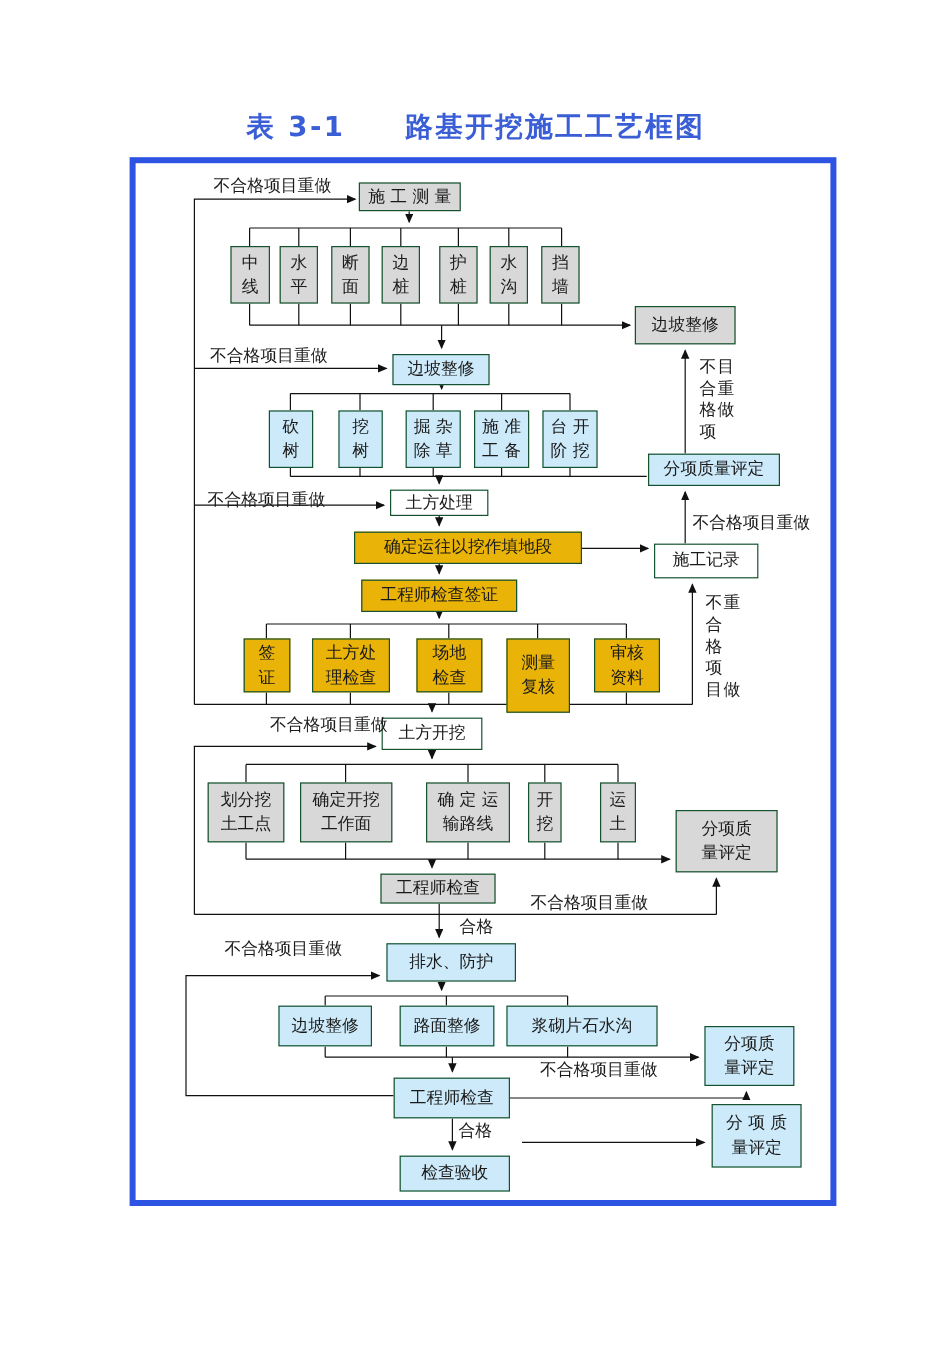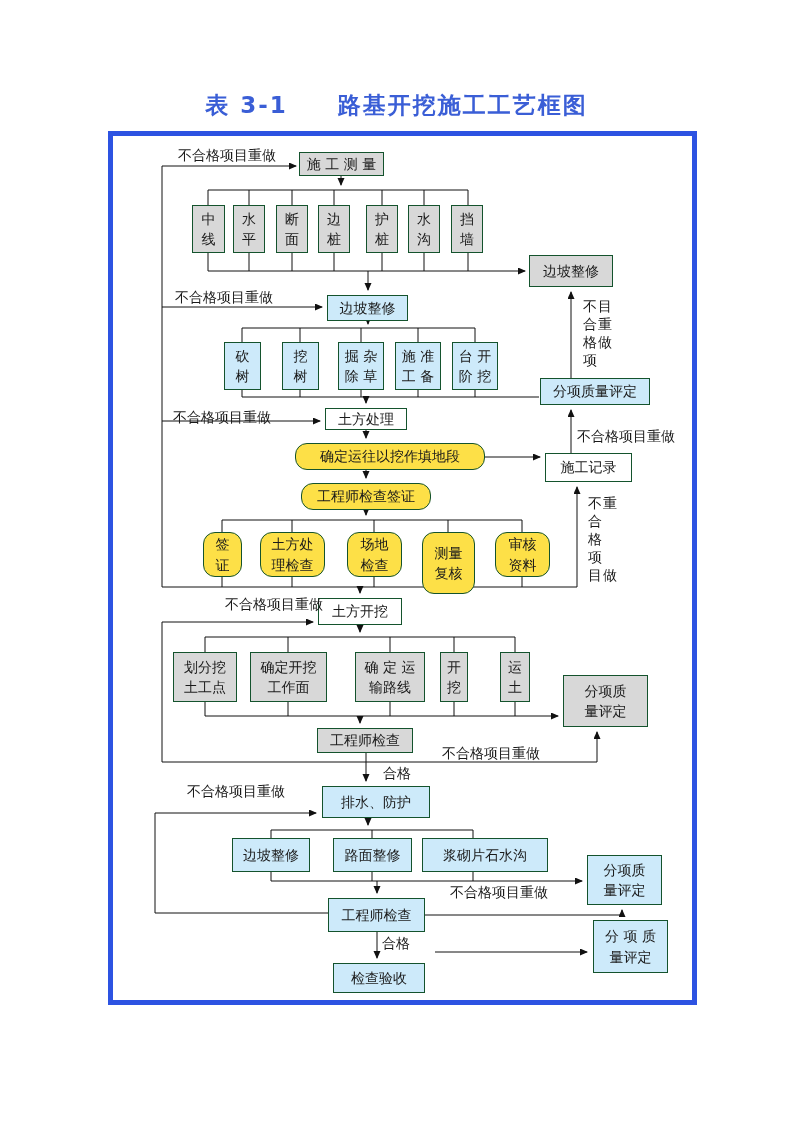--- a/index.html
+++ b/index.html
@@ -9,21 +9,21 @@
          font-size:23px;font-weight:bold;color:#3a5ed6;letter-spacing:2px;}
   #frame{position:absolute;left:108px;top:131px;width:579px;height:864px;
          border:5px solid #2d53e2;}
   svg.wires{position:absolute;left:0;top:0;width:793px;height:1122px;}
   .box{position:absolute;box-sizing:border-box;border:1px solid #14532d;
        display:flex;align-items:center;justify-content:center;text-align:center;
        font-size:14px;line-height:1.45;white-space:pre-line;}
   .gray{background:#d8d8d8;}
   .blue{background:#cdeafa;}
   .white{background:#ffffff;}
-  .lgray{background:#fde047;border-radius:12px;}
+  .lgray{background:#eab308;}
   .lbl{position:absolute;font-size:14px;white-space:pre-line;line-height:1.1;}
   .vlbl{line-height:18px;letter-spacing:1px;}
 </style>
 </head>
 <body>
 
 <div id="page">
 
   <div id="title">表 3-1　　路基开挖施工工艺框图</div>
 

